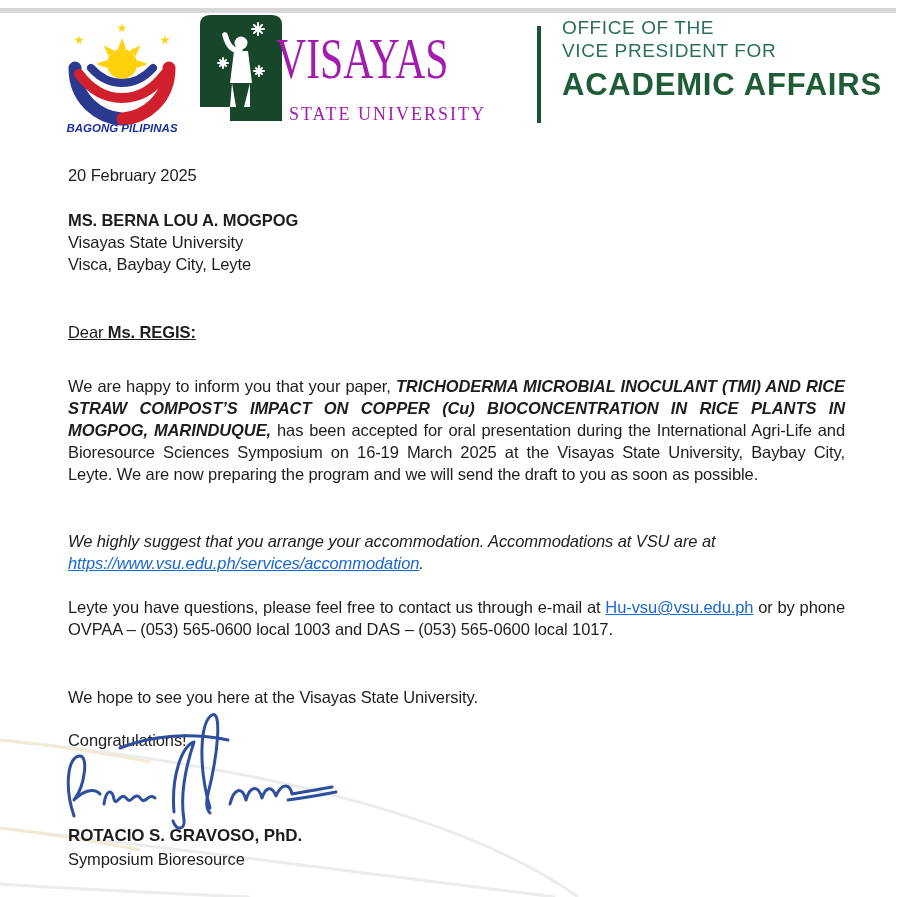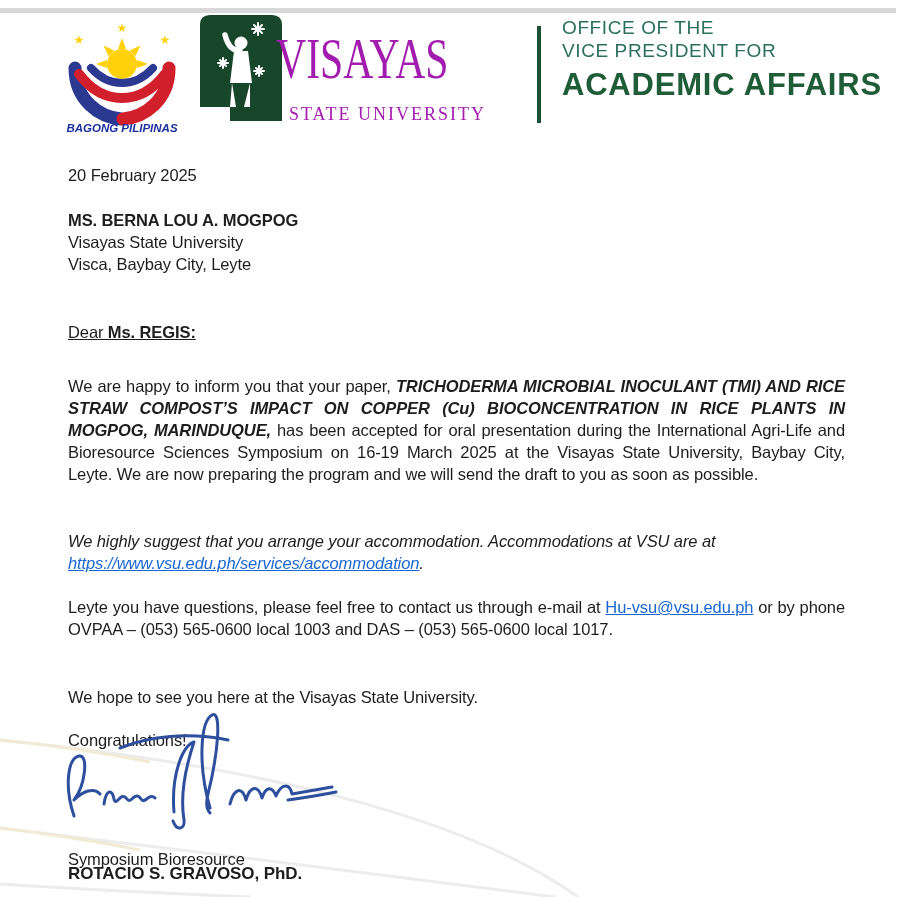--- a/index.html
+++ b/index.html
@@ -29,21 +29,21 @@
   .body-text{left:68px;width:777px;font-size:16.5px;line-height:22px;letter-spacing:-0.1px;z-index:2;}
   .just{text-align:justify;}
   #date-line{top:164px;}
   #recipient{top:209px;}
   #salutation{top:321px;text-decoration:underline;}
   #para1{top:375px;}
   #para2{top:530px;font-style:italic;}
   #para3{top:596px;}
   #closing-line{top:686px;}
   #congrats-line{top:729px;}
-  #signer-name{top:863px;font-weight:bold;font-size:17px;}
+  #signer-name{top:825px;font-weight:bold;font-size:17px;}
   #signer-title{top:848px;}
   .b{font-weight:bold;}
   .bi{font-weight:bold;font-style:italic;}
   a.doclink{color:#1967d2;text-decoration:underline;cursor:pointer;}
   #signature{left:58px;top:704px;z-index:5;pointer-events:none;}
 </style>
 </head>
 <body>
 
 <div id="page">

